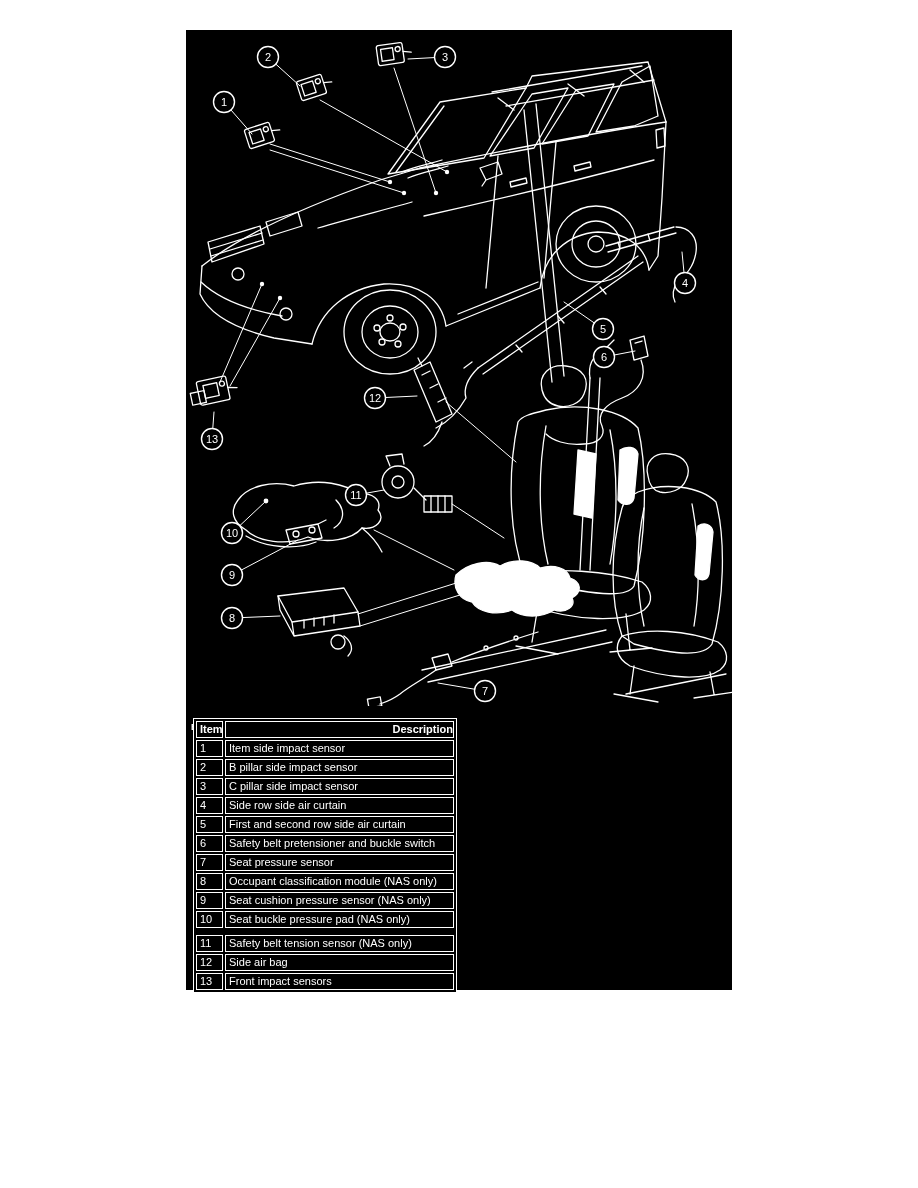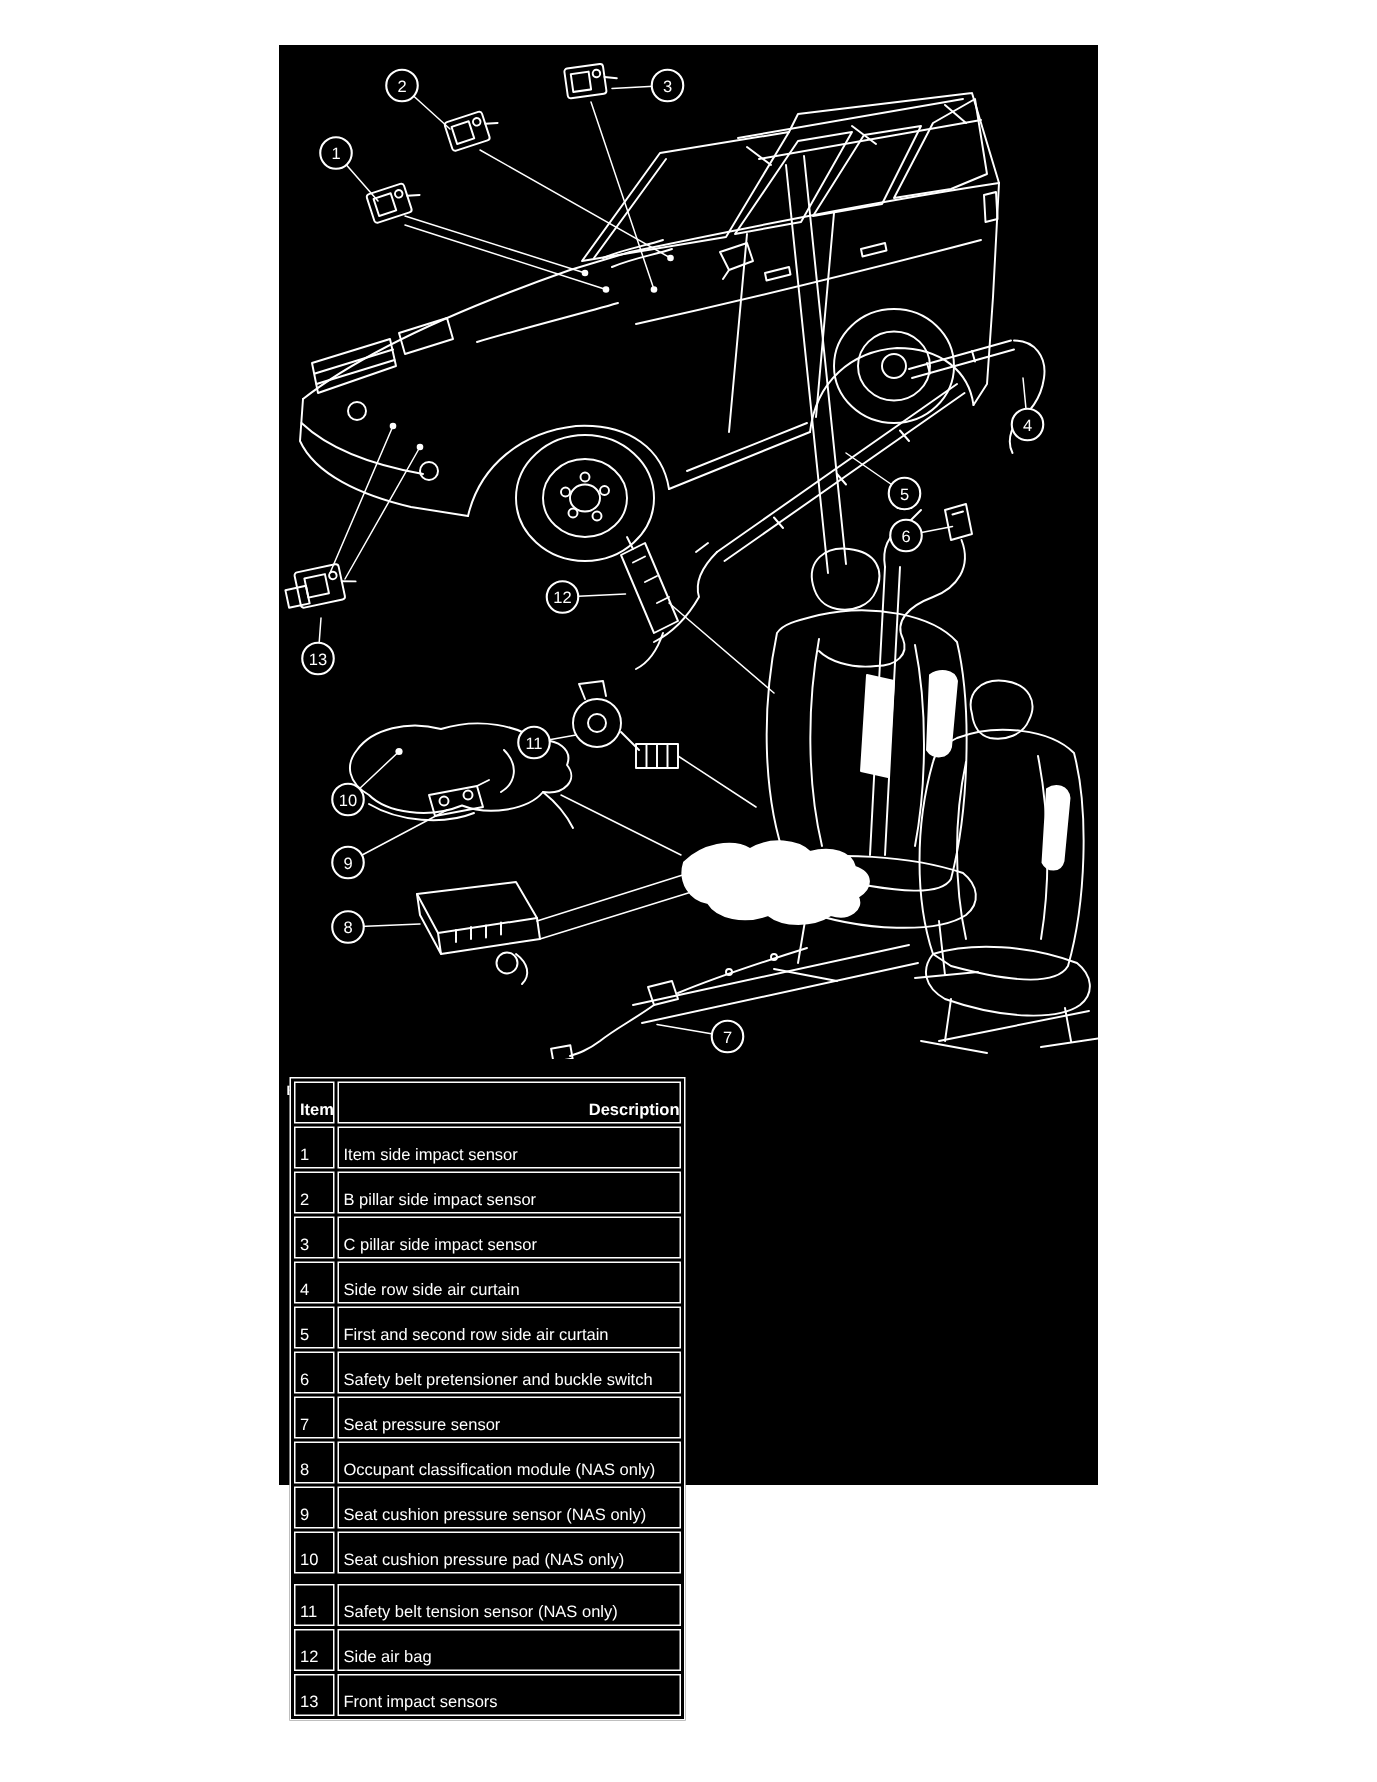--- a/index.html
+++ b/index.html
@@ -16,21 +16,21 @@
   .art .balloon-num{fill:#ffffff;stroke:none;font-family:"Liberation Sans",sans-serif;
       font-size:11px;font-weight:400;text-anchor:middle;}
   .fig-code{position:absolute;left:5px;top:692px;color:#fff;font-size:9px;font-weight:bold;
       letter-spacing:-0.5px;}
   .legend{position:absolute;left:7px;top:688px;width:264px;border:1px solid #fff;
       background:#000;padding:2px;box-sizing:border-box;}
   .trow{display:flex;gap:2px;margin-bottom:2px;}
   .trow:last-child{margin-bottom:0;}
   .trow.gap{margin-top:7px;}
   .tcell{border:1px solid #fff;color:#fff;font-size:11px;line-height:14px;height:14px;
-      padding:11px 0 1px 3px;white-space:nowrap;overflow:hidden;}
+      padding:0 0 1px 3px;white-space:nowrap;overflow:hidden;}
   .tcell.item{width:22px;flex:none;}
   .tcell.desc{flex:1;}
   .thead .tcell{font-weight:bold;}
   .thead .tcell.desc{text-align:right;padding-left:0;}
 </style>
 </head>
 <body>
 
 <div class="page">
   <div class="figure">
@@ -313,21 +313,21 @@
           <div class="trow">
             <div class="tcell item">8</div>
             <div class="tcell desc">Occupant classification module (NAS only)</div>
           </div>
           <div class="trow">
             <div class="tcell item">9</div>
             <div class="tcell desc">Seat cushion pressure sensor (NAS only)</div>
           </div>
           <div class="trow">
             <div class="tcell item">10</div>
-            <div class="tcell desc">Seat cushion pressure pad (NAS only)</div>
+            <div class="tcell desc">Seat buckle pressure pad (NAS only)</div>
           </div>
           <div class="trow gap">
             <div class="tcell item">11</div>
             <div class="tcell desc">Safety belt tension sensor (NAS only)</div>
           </div>
           <div class="trow">
             <div class="tcell item">12</div>
             <div class="tcell desc">Side air bag</div>
           </div>
           <div class="trow">

